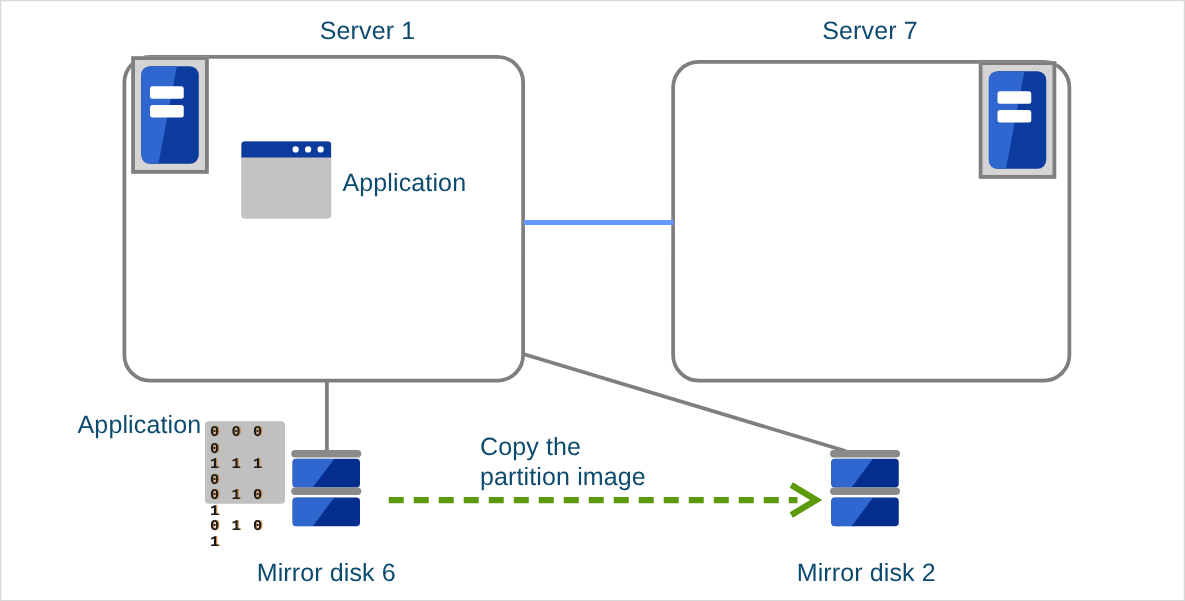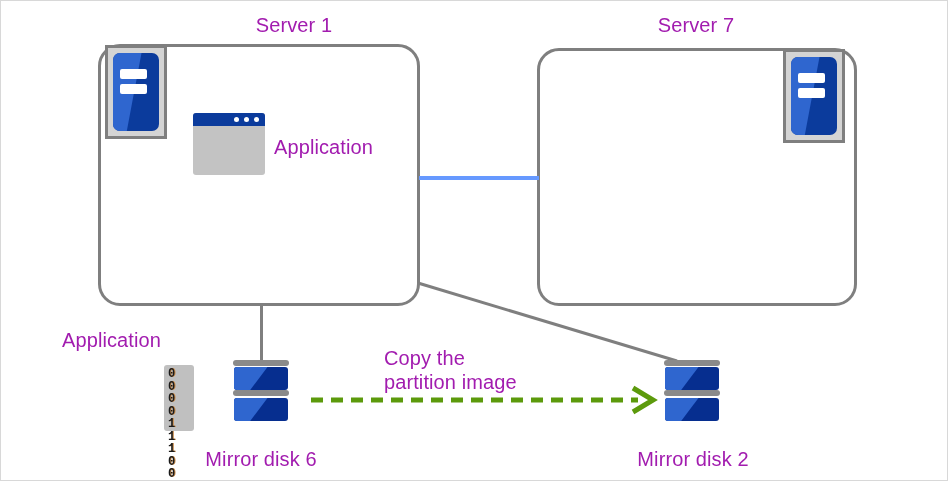--- a/index.html
+++ b/index.html
@@ -17,21 +17,21 @@
     height: 481px;
     background: #ffffff;
     border: 1px solid #d8d8d8;
     box-sizing: border-box;
     overflow: hidden;
   }
 
   
   .label {
     position: absolute;
-    color: #a21caf;
+    color: #0c4a6e;
     font-size: 20px;
     line-height: 24px;
     white-space: pre;
     letter-spacing: 0.1px;
   }
   .label.center { text-align: center; }
   .label.right  { text-align: right; }
 
   
   .server-box {
@@ -213,21 +213,21 @@
 
   <svg class="overlay">
     <line x1="417" y1="282" x2="676" y2="360" stroke="#7f7f7f" stroke-width="3"></line>
 
     <line x1="310" y1="399" x2="637" y2="399" stroke="#5c9a0c" stroke-width="5" stroke-dasharray="12,8"></line>
     <polyline points="632,387 652,399 632,411" fill="none" stroke="#5c9a0c" stroke-width="5" stroke-linecap="butt" stroke-linejoin="miter"></polyline>
   </svg>
 
   <div class="label right" style="left:15px; top:327px; width:145px;">Application</div>
 
-  <div class="binary-chip" style="left:163px; top:364px; width:30px; height:66px;">
+  <div class="binary-chip" style="left:163px; top:336px; width:64px; height:66px;">
     <div>0 0 0 0</div>
     <div>1 1 1 0</div>
     <div>0 1 0 1</div>
     <div>0 1 0 1</div>
   </div>
 
   <div class="disk" style="left:232px; top:359px;">
     <div class="plate p1"></div>
     <div class="slab s1"></div>
     <div class="plate p2"></div>

